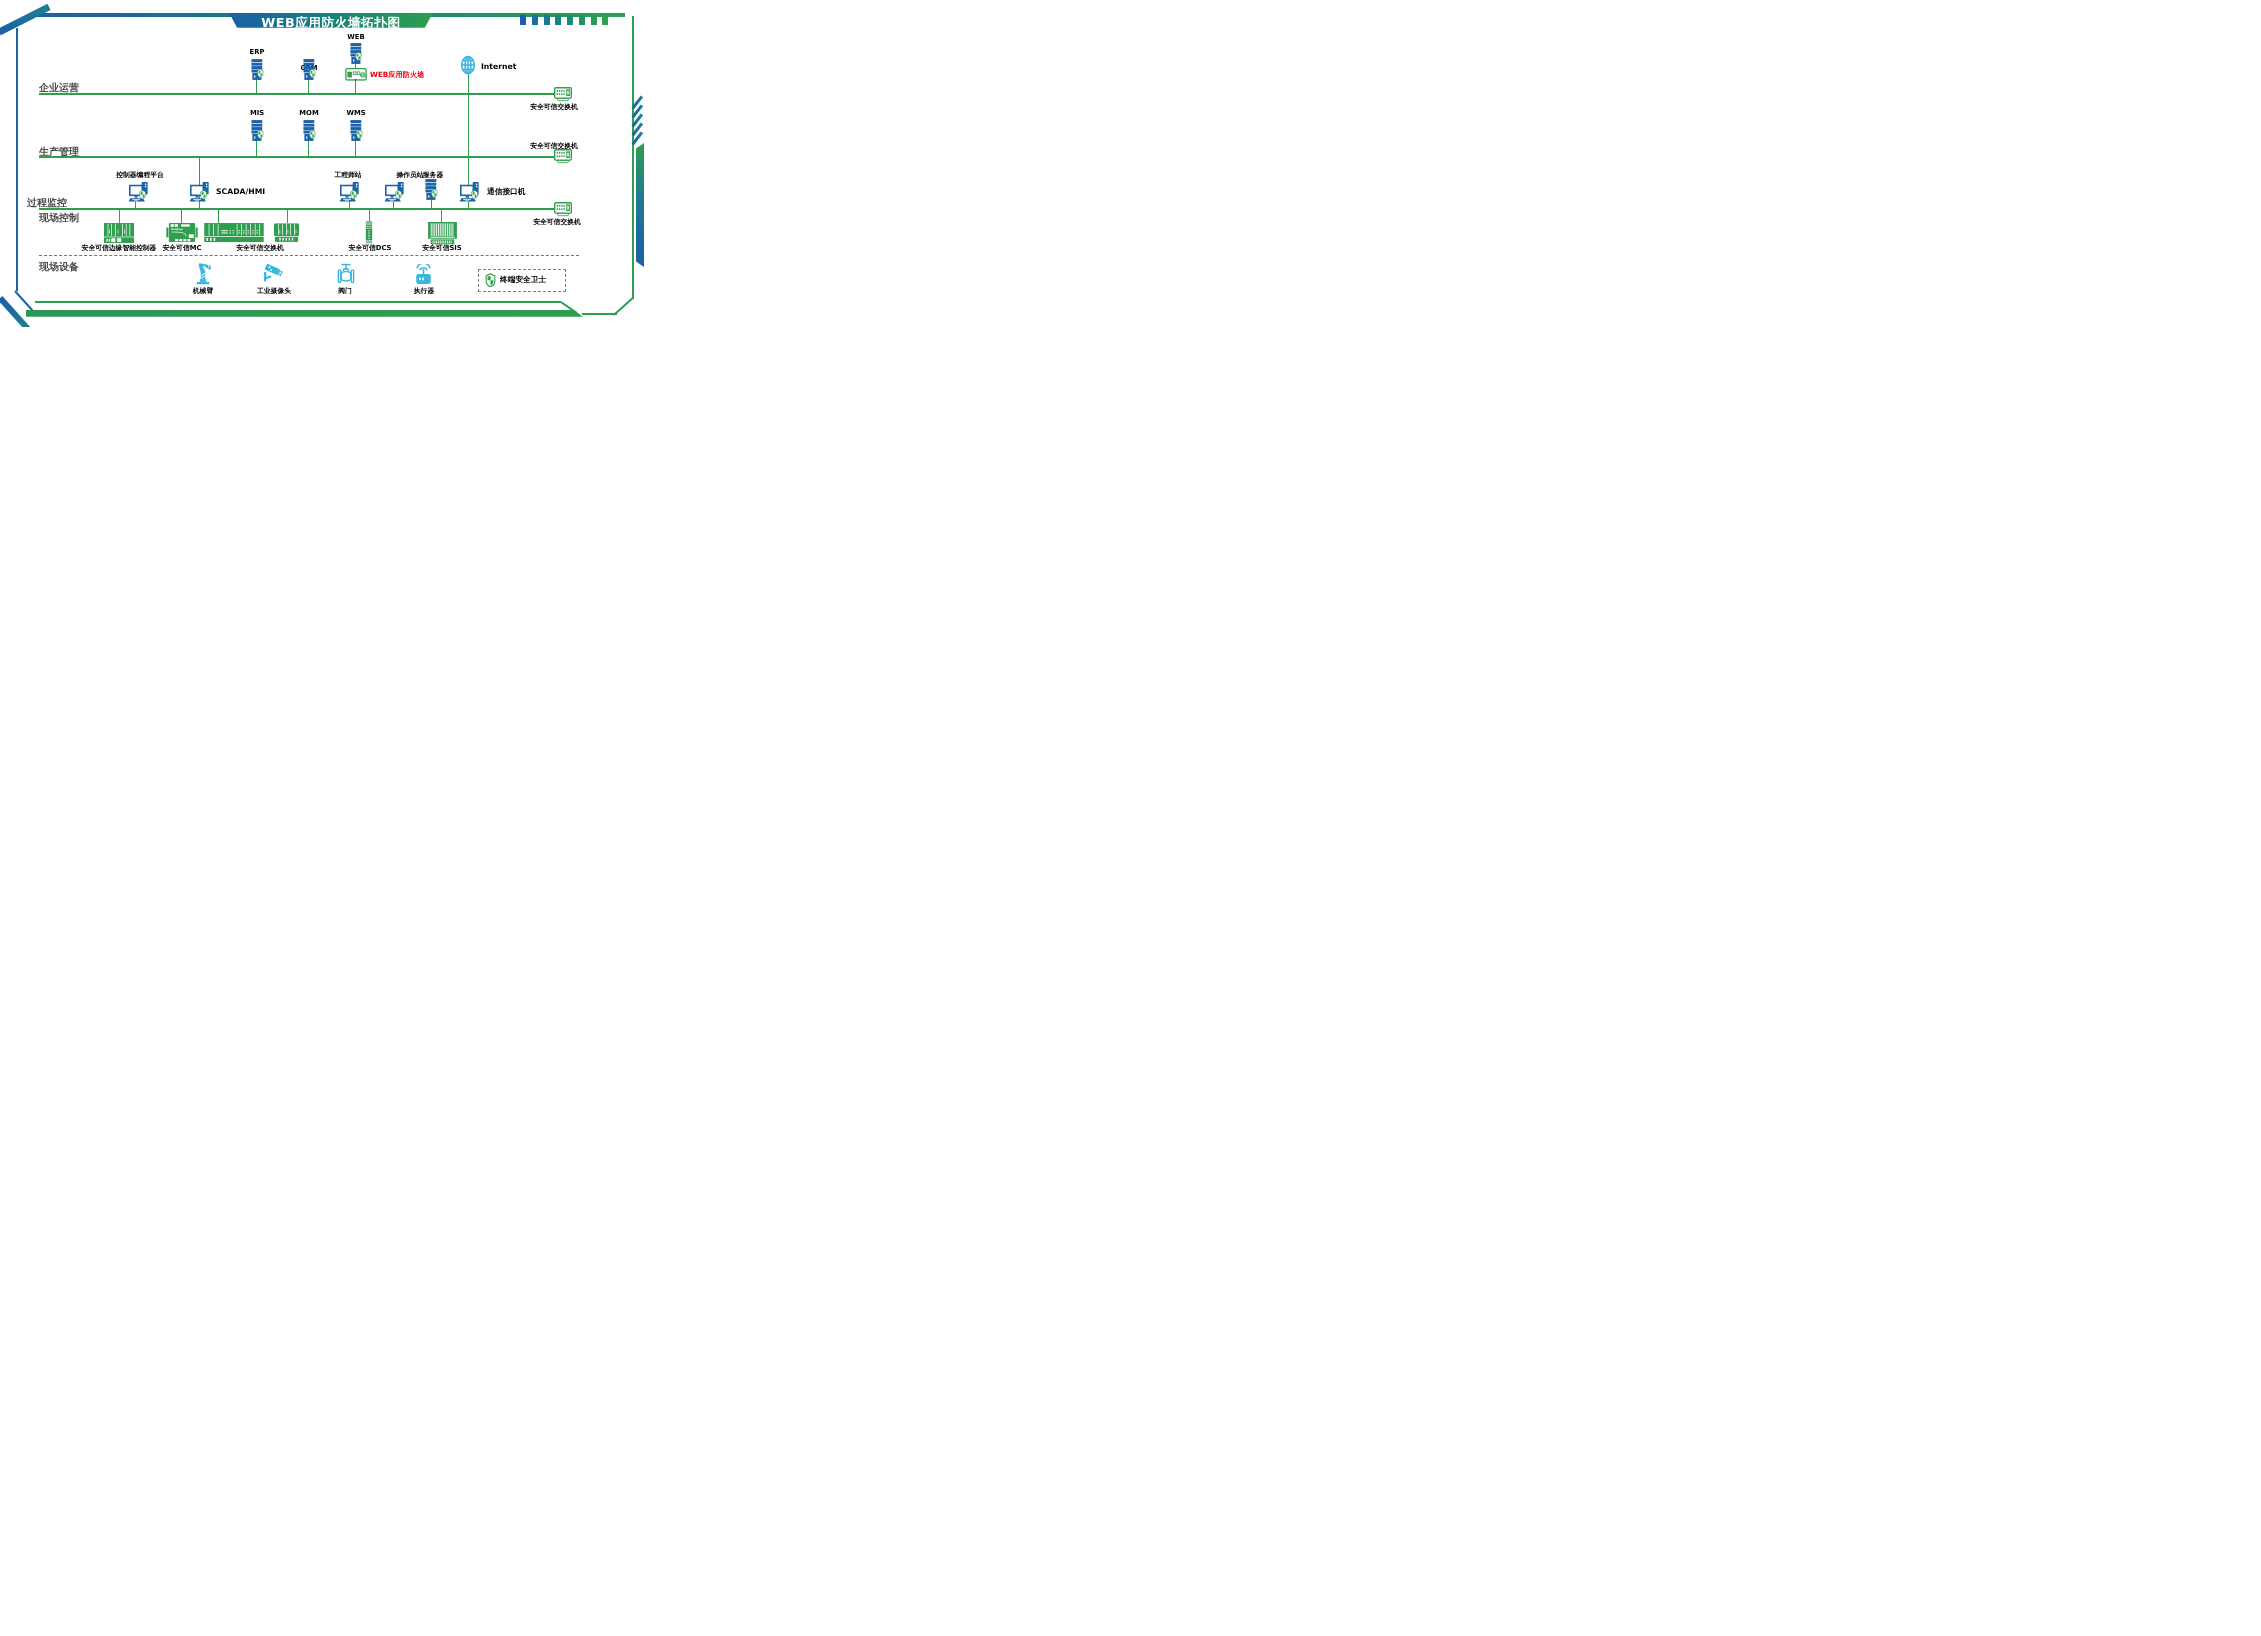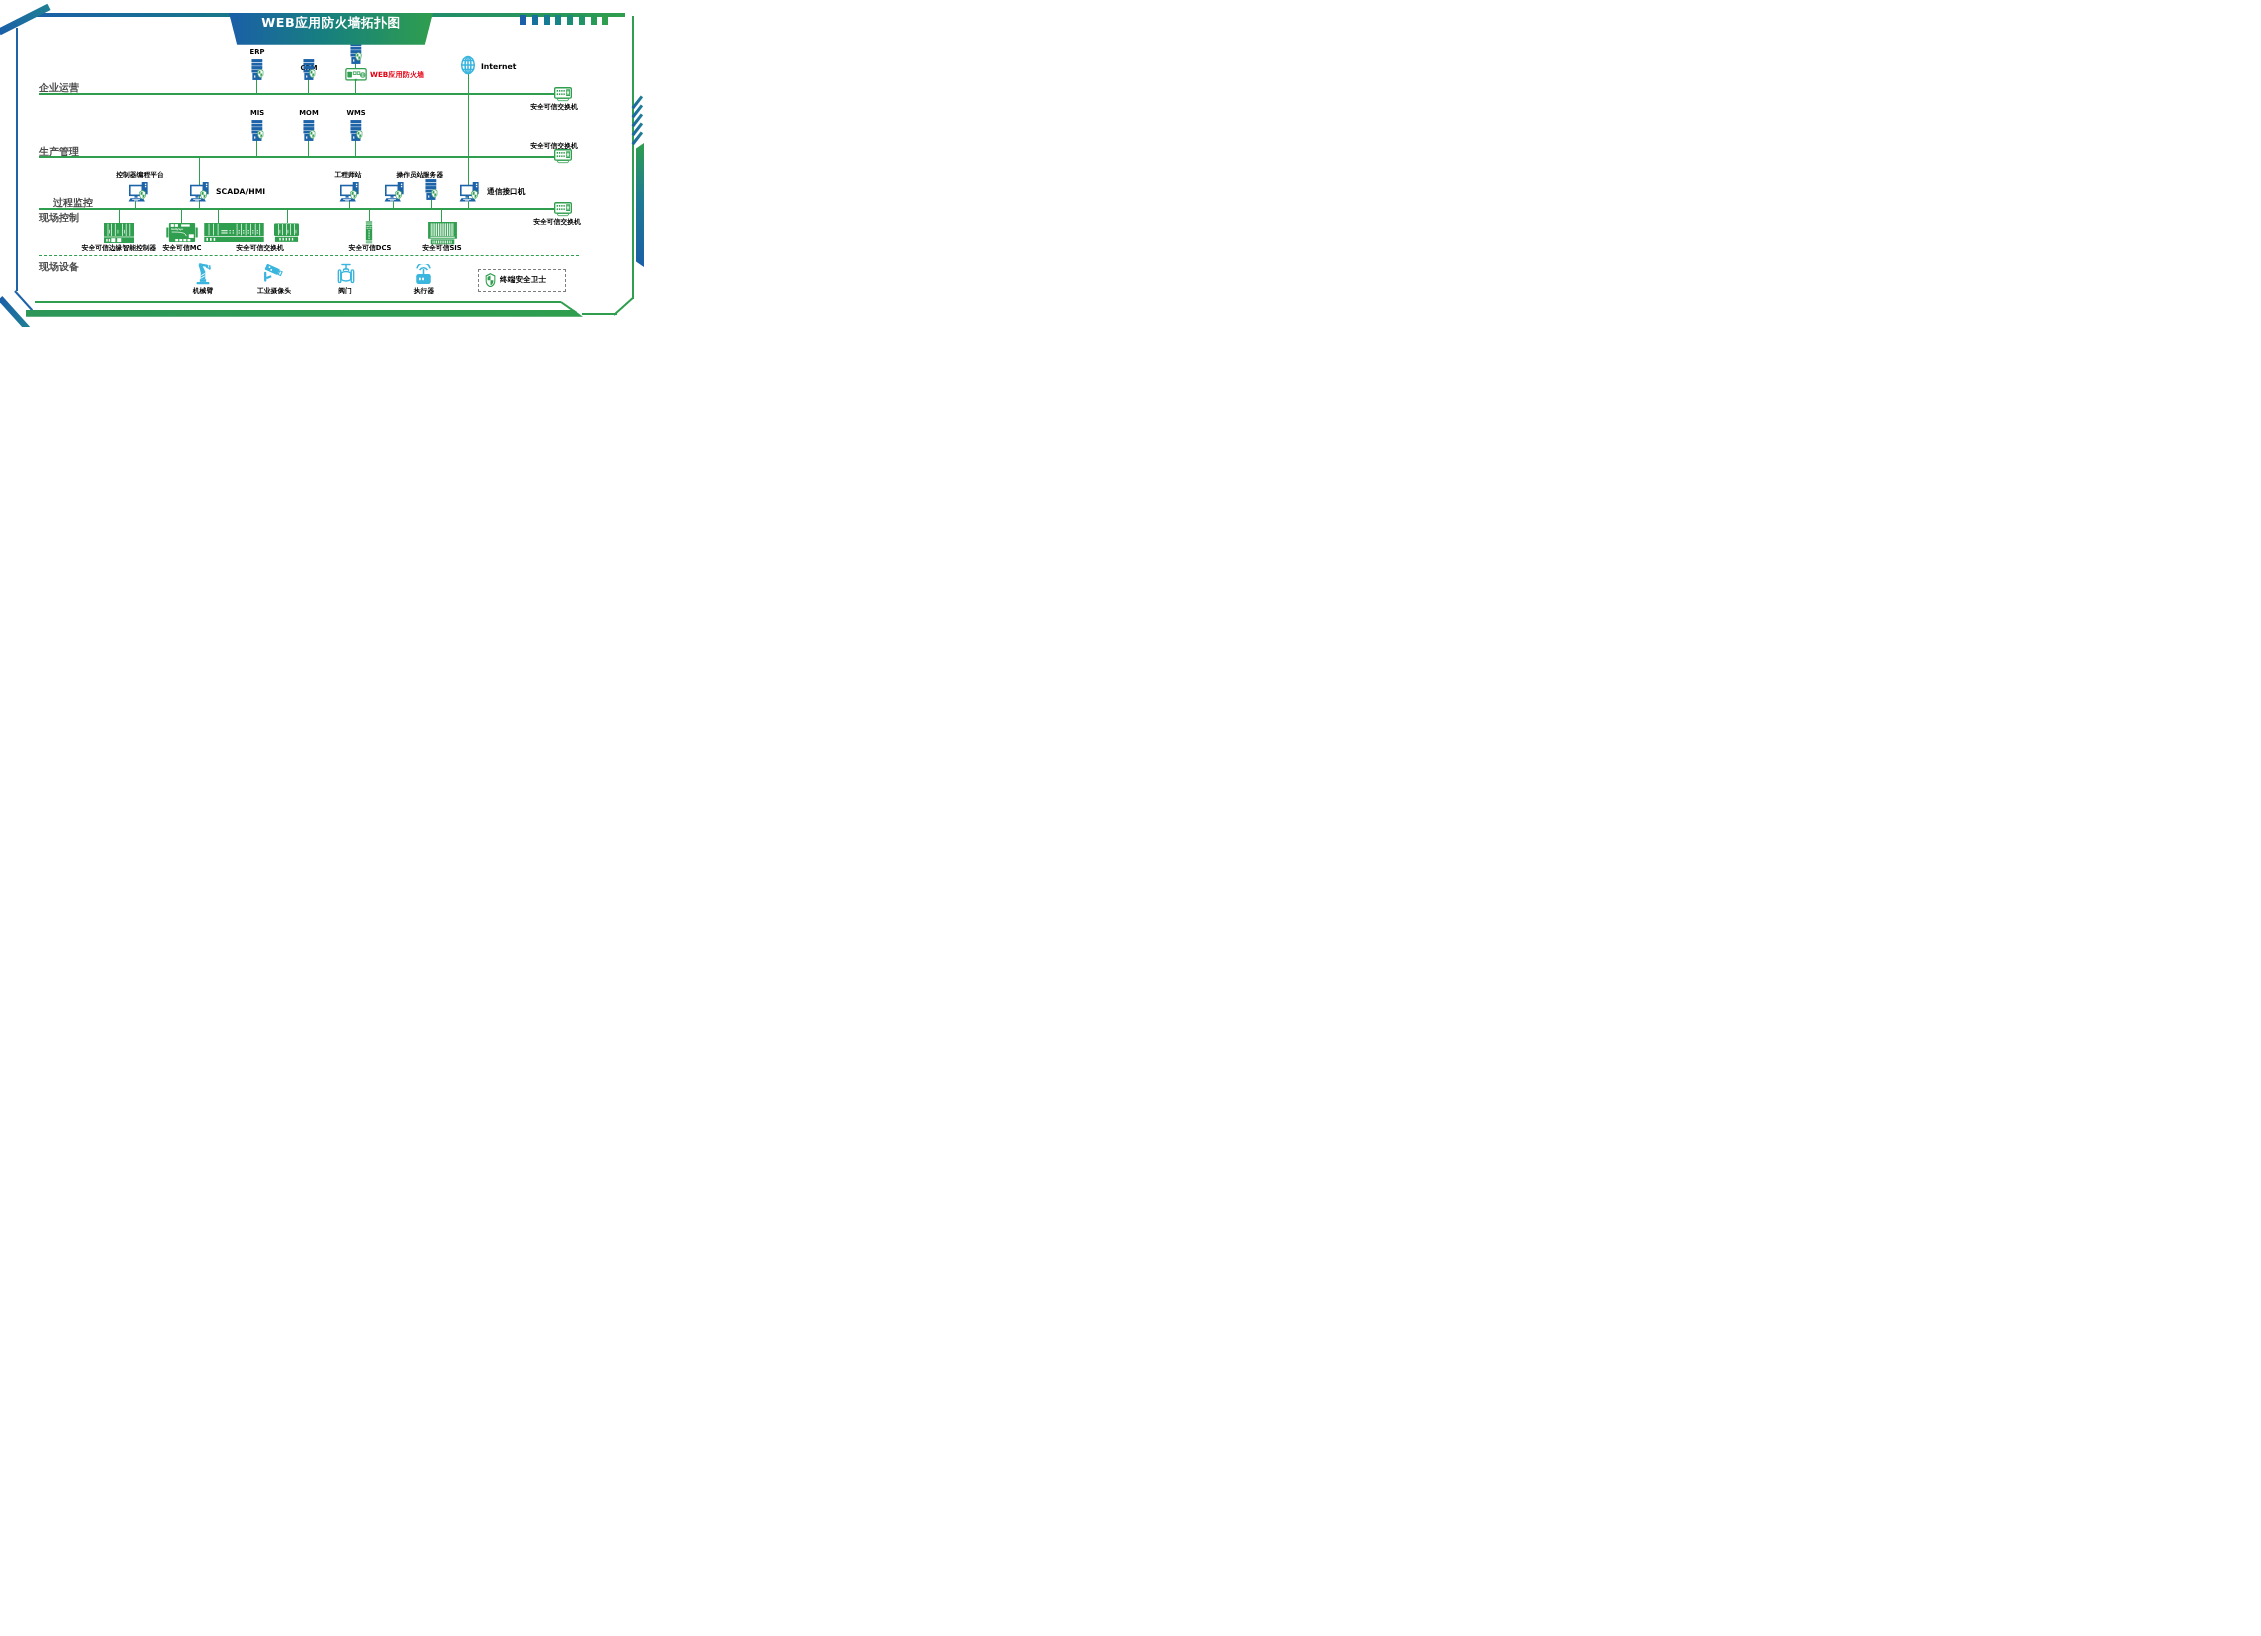--- a/index.html
+++ b/index.html
@@ -1,21 +1,21 @@
 <!DOCTYPE html>
 <html style="font-size:7.2px"><head>
 <meta charset="utf-8">
 <style>
   html,body{margin:0;padding:0;background:#fff;font-family:"DejaVu Sans","Liberation Sans",sans-serif;}
   .canvas{position:relative;width:644px;height:327px;background:#fff;overflow:hidden;}
   
   .topbar{position:absolute;left:30px;top:12.7px;width:595px;height:4.5px;
     background:linear-gradient(90deg,#1a5fa8 0%,#17807e 45%,#2f9e4e 100%);
     clip-path:polygon(6.3px 0,100% 0,100% 100%,0 100%);}
-  .banner{position:absolute;left:229px;top:12.7px;width:204px;height:32px;z-index:6;
+  .banner{position:absolute;left:229px;top:12.7px;width:204px;height:15px;z-index:6;
     background:linear-gradient(90deg,#1a5fa8 0%,#17807e 48%,#2f9e4e 100%);
     clip-path:polygon(0 0,100% 0,96% 100%,4% 100%);
     color:#fff;font-size:12.7px;font-weight:800;text-align:center;line-height:19px;letter-spacing:0.5px;}
   .tl-band{position:absolute;left:-3.6px;top:16.3px;width:56px;height:6.8px;z-index:5;
     background:linear-gradient(90deg,#1a5fa8,#1f7f93);transform:rotate(-27deg);}
   .left-line{position:absolute;left:16.3px;top:28px;width:1.8px;height:263px;background:#1d63a8;}
   .bl-diag{position:absolute;left:15px;top:290px;width:26px;height:1.8px;background:#1d63a8;
     transform-origin:left center;transform:rotate(48deg);}
   .bl-band{position:absolute;left:0px;top:295px;width:42px;height:6.3px;background:linear-gradient(90deg,#1a5fa8,#1f7f93);
     transform-origin:left center;transform:rotate(48deg);}
@@ -341,21 +341,21 @@
   <div class="sq" style="left:555px;background:#168486"></div>
   <div class="sq" style="left:567px;background:#1b8d77"></div>
   <div class="sq" style="left:579px;background:#219465"></div>
   <div class="sq" style="left:591px;background:#289a58"></div>
   <div class="sq" style="left:602px;background:#2f9e4e"></div>
 
   <div class="banner">WEB应用防火墙拓扑图</div>
 
   <div class="llabel" style="left:39px;top:81px">企业运营</div>
   <div class="llabel" style="left:39px;top:145px">生产管理</div>
-  <div class="llabel" style="left:53px;top:196px">过程监控</div>
+  <div class="llabel" style="left:27px;top:196px">过程监控</div>
   <div class="llabel" style="left:39px;top:211px">现场控制</div>
   <div class="llabel" style="left:39px;top:260px">现场设备</div>
 
   <div class="hline" style="left:39px;top:93px;width:521px"></div>
   <div class="hline" style="left:39px;top:156px;width:521px"></div>
   <div class="hline" style="left:39px;top:208px;width:521px"></div>
   <div class="dline" style="left:39px;top:255px;width:540px"></div>
 
   <div class="vline" style="left:256px;top:79px;height:15px"></div>
   <div class="vline" style="left:308px;top:79px;height:15px"></div>

